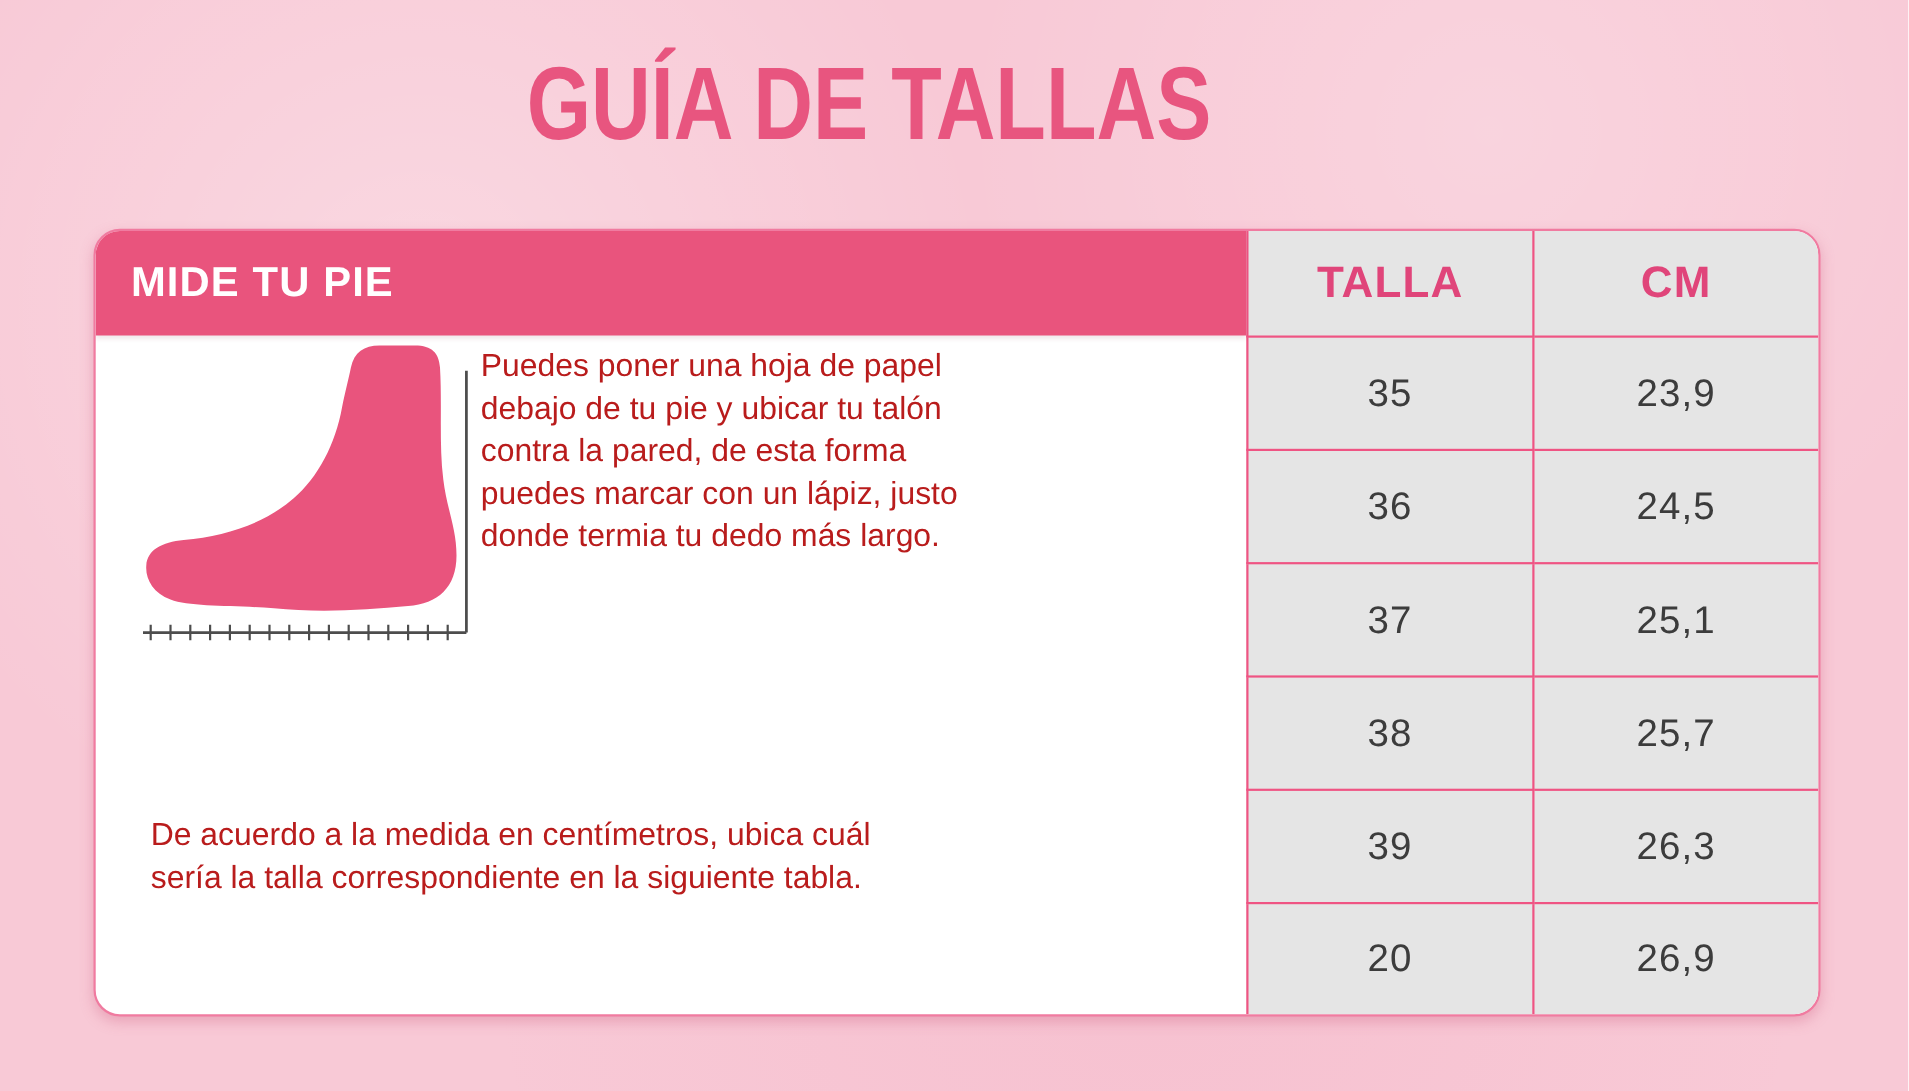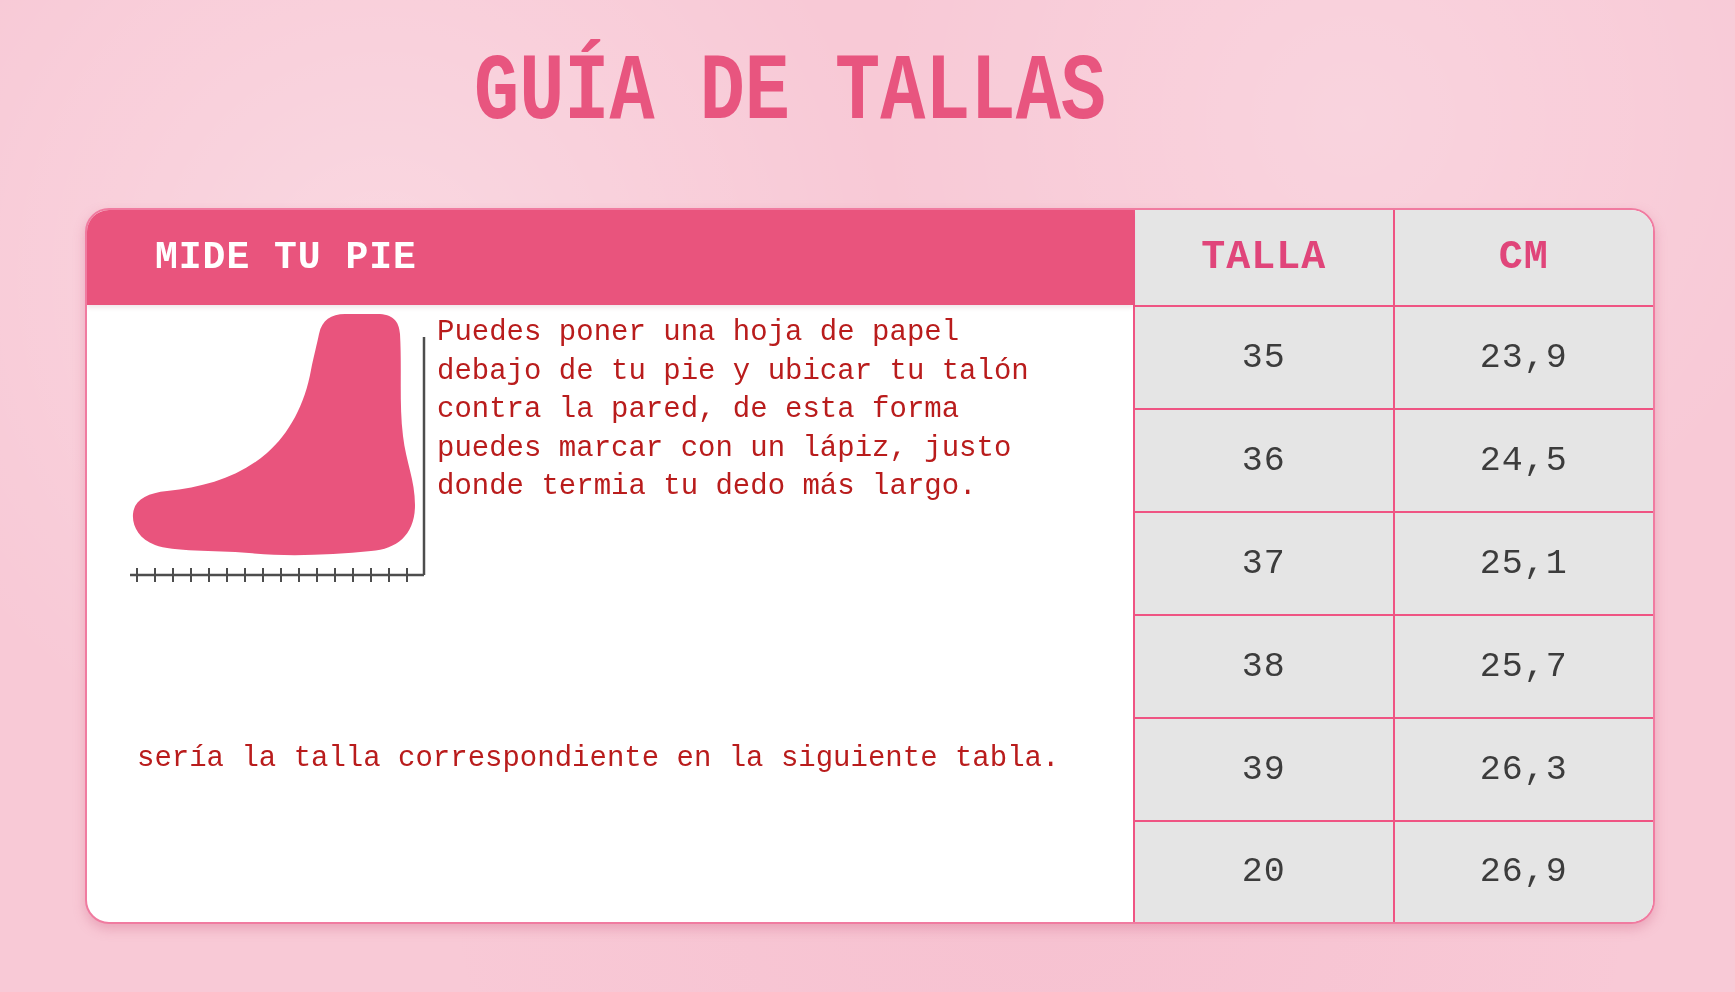--- a/index.html
+++ b/index.html
@@ -7,21 +7,20 @@
 
   .stage {
     position:relative;
     width:1735px; height:992px;
     background-color:#F8C9D6;
     background-image:
       radial-gradient(circle at 22% 28%, rgba(255,255,255,0.28) 0, rgba(255,255,255,0) 34%),
       radial-gradient(circle at 78% 12%, rgba(255,255,255,0.20) 0, rgba(255,255,255,0) 30%),
       radial-gradient(circle at 60% 85%, rgba(230,120,155,0.10) 0, rgba(230,120,155,0) 45%);
     overflow:hidden;
-    font-family:Liberation Mono, monospace;
   }
 
   .title {
     position:absolute;
     left:0; top:40px; width:1580px;
     margin:0;
     text-align:center;
     font-size:94px;
     font-weight:bold;
     letter-spacing:0px;
@@ -45,21 +44,21 @@
   }
 
   .pane-left { position:relative; flex:1 1 auto; }
 
   .bar {
     position:absolute; left:0; width:100%;
     box-sizing:border-box;
     background:#E9547D;
     color:#FFFFFF;
     display:flex; align-items:center;
-    padding-left:68px;
+    padding-left:32px;
     font-weight:bold;
     font-size:38px;
     letter-spacing:1px;
     box-shadow:0 3px 4px rgba(120,30,60,0.10);
   }
   .bar-measure { top:0; height:95px; }
   .bar-find    { top:420px; height:73px; }
 
   .foot-illustration { position:absolute; left:40px; top:94px; }
 
@@ -140,20 +139,21 @@
       <p class="para para-measure">
         <span>Puedes poner una hoja de papel</span>
         <span>debajo de tu pie y ubicar tu talón</span>
         <span>contra la pared, de esta forma</span>
         <span>puedes marcar con un lápiz, justo</span>
         <span>donde termia tu dedo más largo.</span>
       </p>
 
 
       <p class="para para-find">
+        <span>De acuerdo a la medida en centímetros, ubica cuál</span>
         <span>sería la talla correspondiente en la siguiente tabla.</span>
       </p>
 
     </div>
 
     <table class="size-table">
       <thead>
         <tr>
           <th>TALLA</th>
           <th>CM</th>

